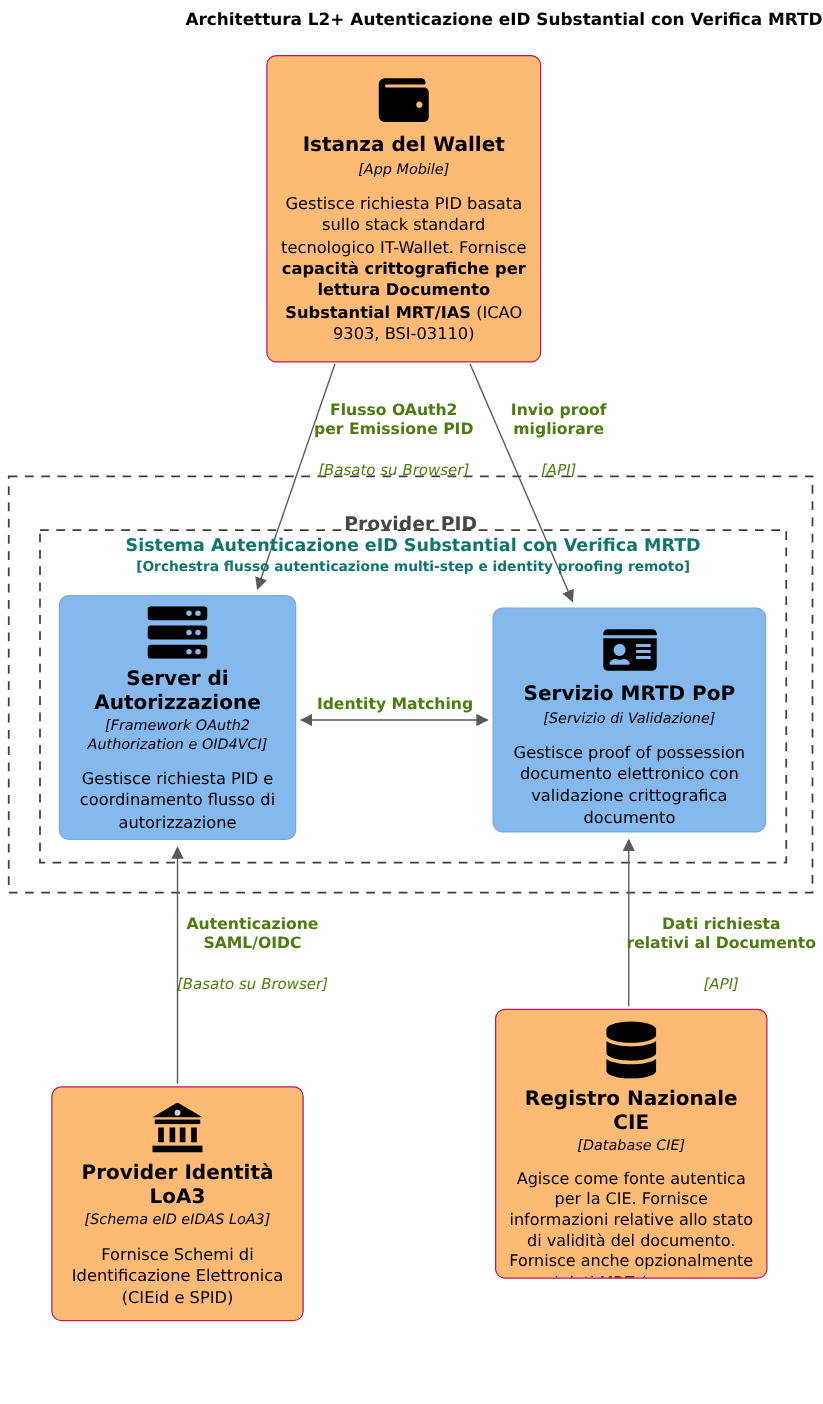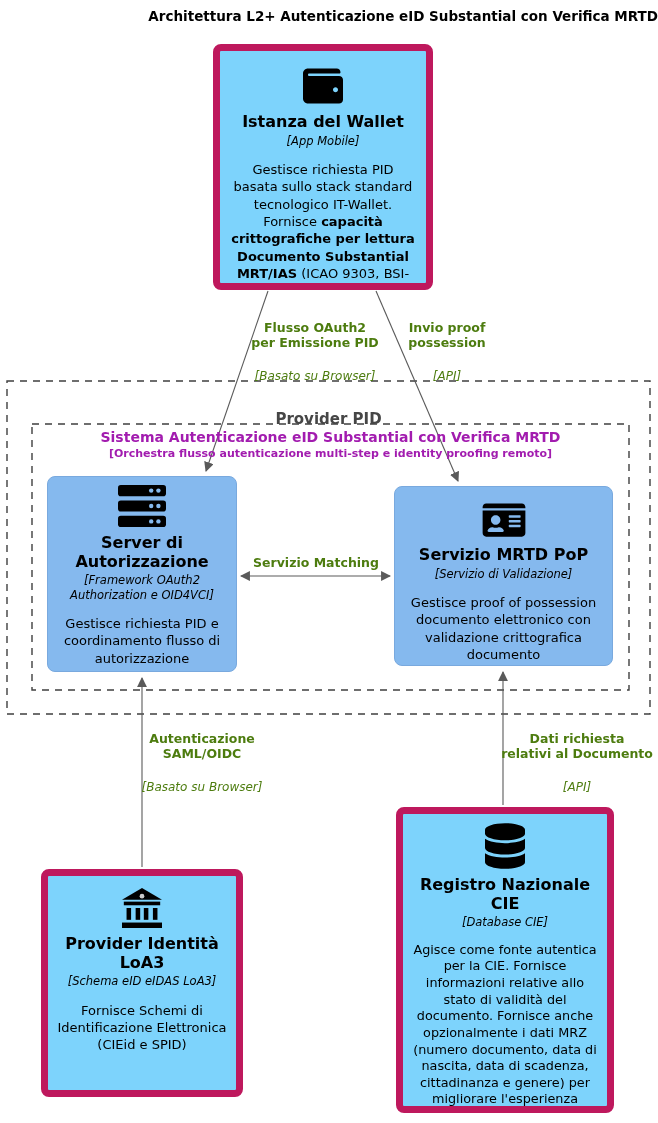--- a/index.html
+++ b/index.html
@@ -6,37 +6,37 @@
   body { font-family:"DejaVu Sans","Liberation Sans",sans-serif; color:#000; }
   .canvas { position:relative; width:658px; height:1123px; background:#fff; overflow:hidden; }
 
   .diagram-title { position:absolute; top:8px; left:0; width:658px; text-align:right;
     font-size:13.5px; font-weight:bold; color:#000; }
 
   svg.edge-layer { position:absolute; left:0; top:0; z-index:1; pointer-events:none; }
 
   .node { position:absolute; z-index:2; box-sizing:border-box; border-radius:8px;
     display:flex; flex-direction:column; align-items:center; text-align:center; overflow:hidden; }
-  .node.gray { background:#7dd3fc; border:7px solid #be185d; }
+  .node.gray { background:#fdba74; border:1px solid #be185d; }
   .node.blue { background:#85B9EE; border:1px solid #79A9DE; }
   .node .icon { display:block; line-height:0; }
   .node-title { font-size:16px; font-weight:bold; line-height:1.17; margin-top:7px; }
   .node-sub { font-size:11.5px; font-style:italic; line-height:1.25; margin-top:2px; }
   .node-body { font-size:13px; line-height:1.33; margin-top:13px; }
 
   #node-wallet { left:213px; top:44px;  width:220px; height:246px; padding:15px 10px 0; }
   #node-auth   { left:47px;  top:476px; width:190px; height:196px; padding:8px 8px 0; }
   #node-mrtd   { left:394px; top:486px; width:219px; height:180px; padding:14px 9px 0; }
-  #node-idp    { left:41px;  top:869px; width:202px; height:228px; padding:12px 8px 0; }
-  #node-cie    { left:396px; top:807px; width:218px; height:306px; padding:9px 9px 0; }
+  #node-idp    { left:41px;  top:869px; width:202px; height:188px; padding:12px 8px 0; }
+  #node-cie    { left:396px; top:807px; width:218px; height:216px; padding:9px 9px 0; }
   #node-cie .node-body { font-size:12.8px; line-height:1.3; margin-top:12px;text-align:center; }
 
   .boundary-label { position:absolute; z-index:3; text-align:center; }
   #provider-pid-label { left:7px; top:394px; width:643px; font-size:15px; font-weight:bold; color:#464646;margin-top:16px; }
-  #system-head { left:32px; top:429px; width:597px; color:#a21caf; }
+  #system-head { left:32px; top:429px; width:597px; color:#0f766e; }
   #system-head .b-title { font-size:14px; font-weight:bold; line-height:1.15; }
   #system-head .b-sub   { font-size:11px; font-weight:bold; margin-top:2px; }
 
   .edge-label { position:absolute; z-index:3; text-align:center; color:#4d7c0f;
     font-size:12.5px; line-height:1.17; }
   .edge-label .line { display:block; font-weight:bold; }
   .edge-label .tech { display:block; font-style:italic; font-weight:normal; font-size:12px; margin-top:19px; }
   #edge1-label { left:215px; top:321px; width:200px; }
   #edge2-label { left:387px; top:321px; width:120px; }
   #edge3-label { left:240px; top:556px; width:152px; }
@@ -149,25 +149,25 @@
     <div class="node-body">Agisce come fonte autentica per la CIE. Fornisce informazioni relative allo stato di validità del documento. Fornisce anche opzionalmente i dati MRZ (numero documento, data di nascita, data di scadenza, cittadinanza e genere) per migliorare l'esperienza utente.</div>
   </div>
 
   <div class="edge-label" id="edge1-label">
     <span class="line">Flusso OAuth2</span>
     <span class="line">per Emissione PID</span>
     <span class="tech">[Basato su Browser]</span>
   </div>
   <div class="edge-label" id="edge2-label">
     <span class="line">Invio proof</span>
-    <span class="line">possession</span>
+    <span class="line">migliorare</span>
     <span class="tech">[API]</span>
   </div>
   <div class="edge-label" id="edge3-label">
-    <span class="line">Servizio Matching</span>
+    <span class="line">Identity Matching</span>
   </div>
   <div class="edge-label" id="edge4-label">
     <span class="line">Autenticazione</span>
     <span class="line">SAML/OIDC</span>
     <span class="tech">[Basato su Browser]</span>
   </div>
   <div class="edge-label" id="edge5-label">
     <span class="line">Dati richiesta</span>
     <span class="line">relativi al Documento</span>
     <span class="tech">[API]</span>

